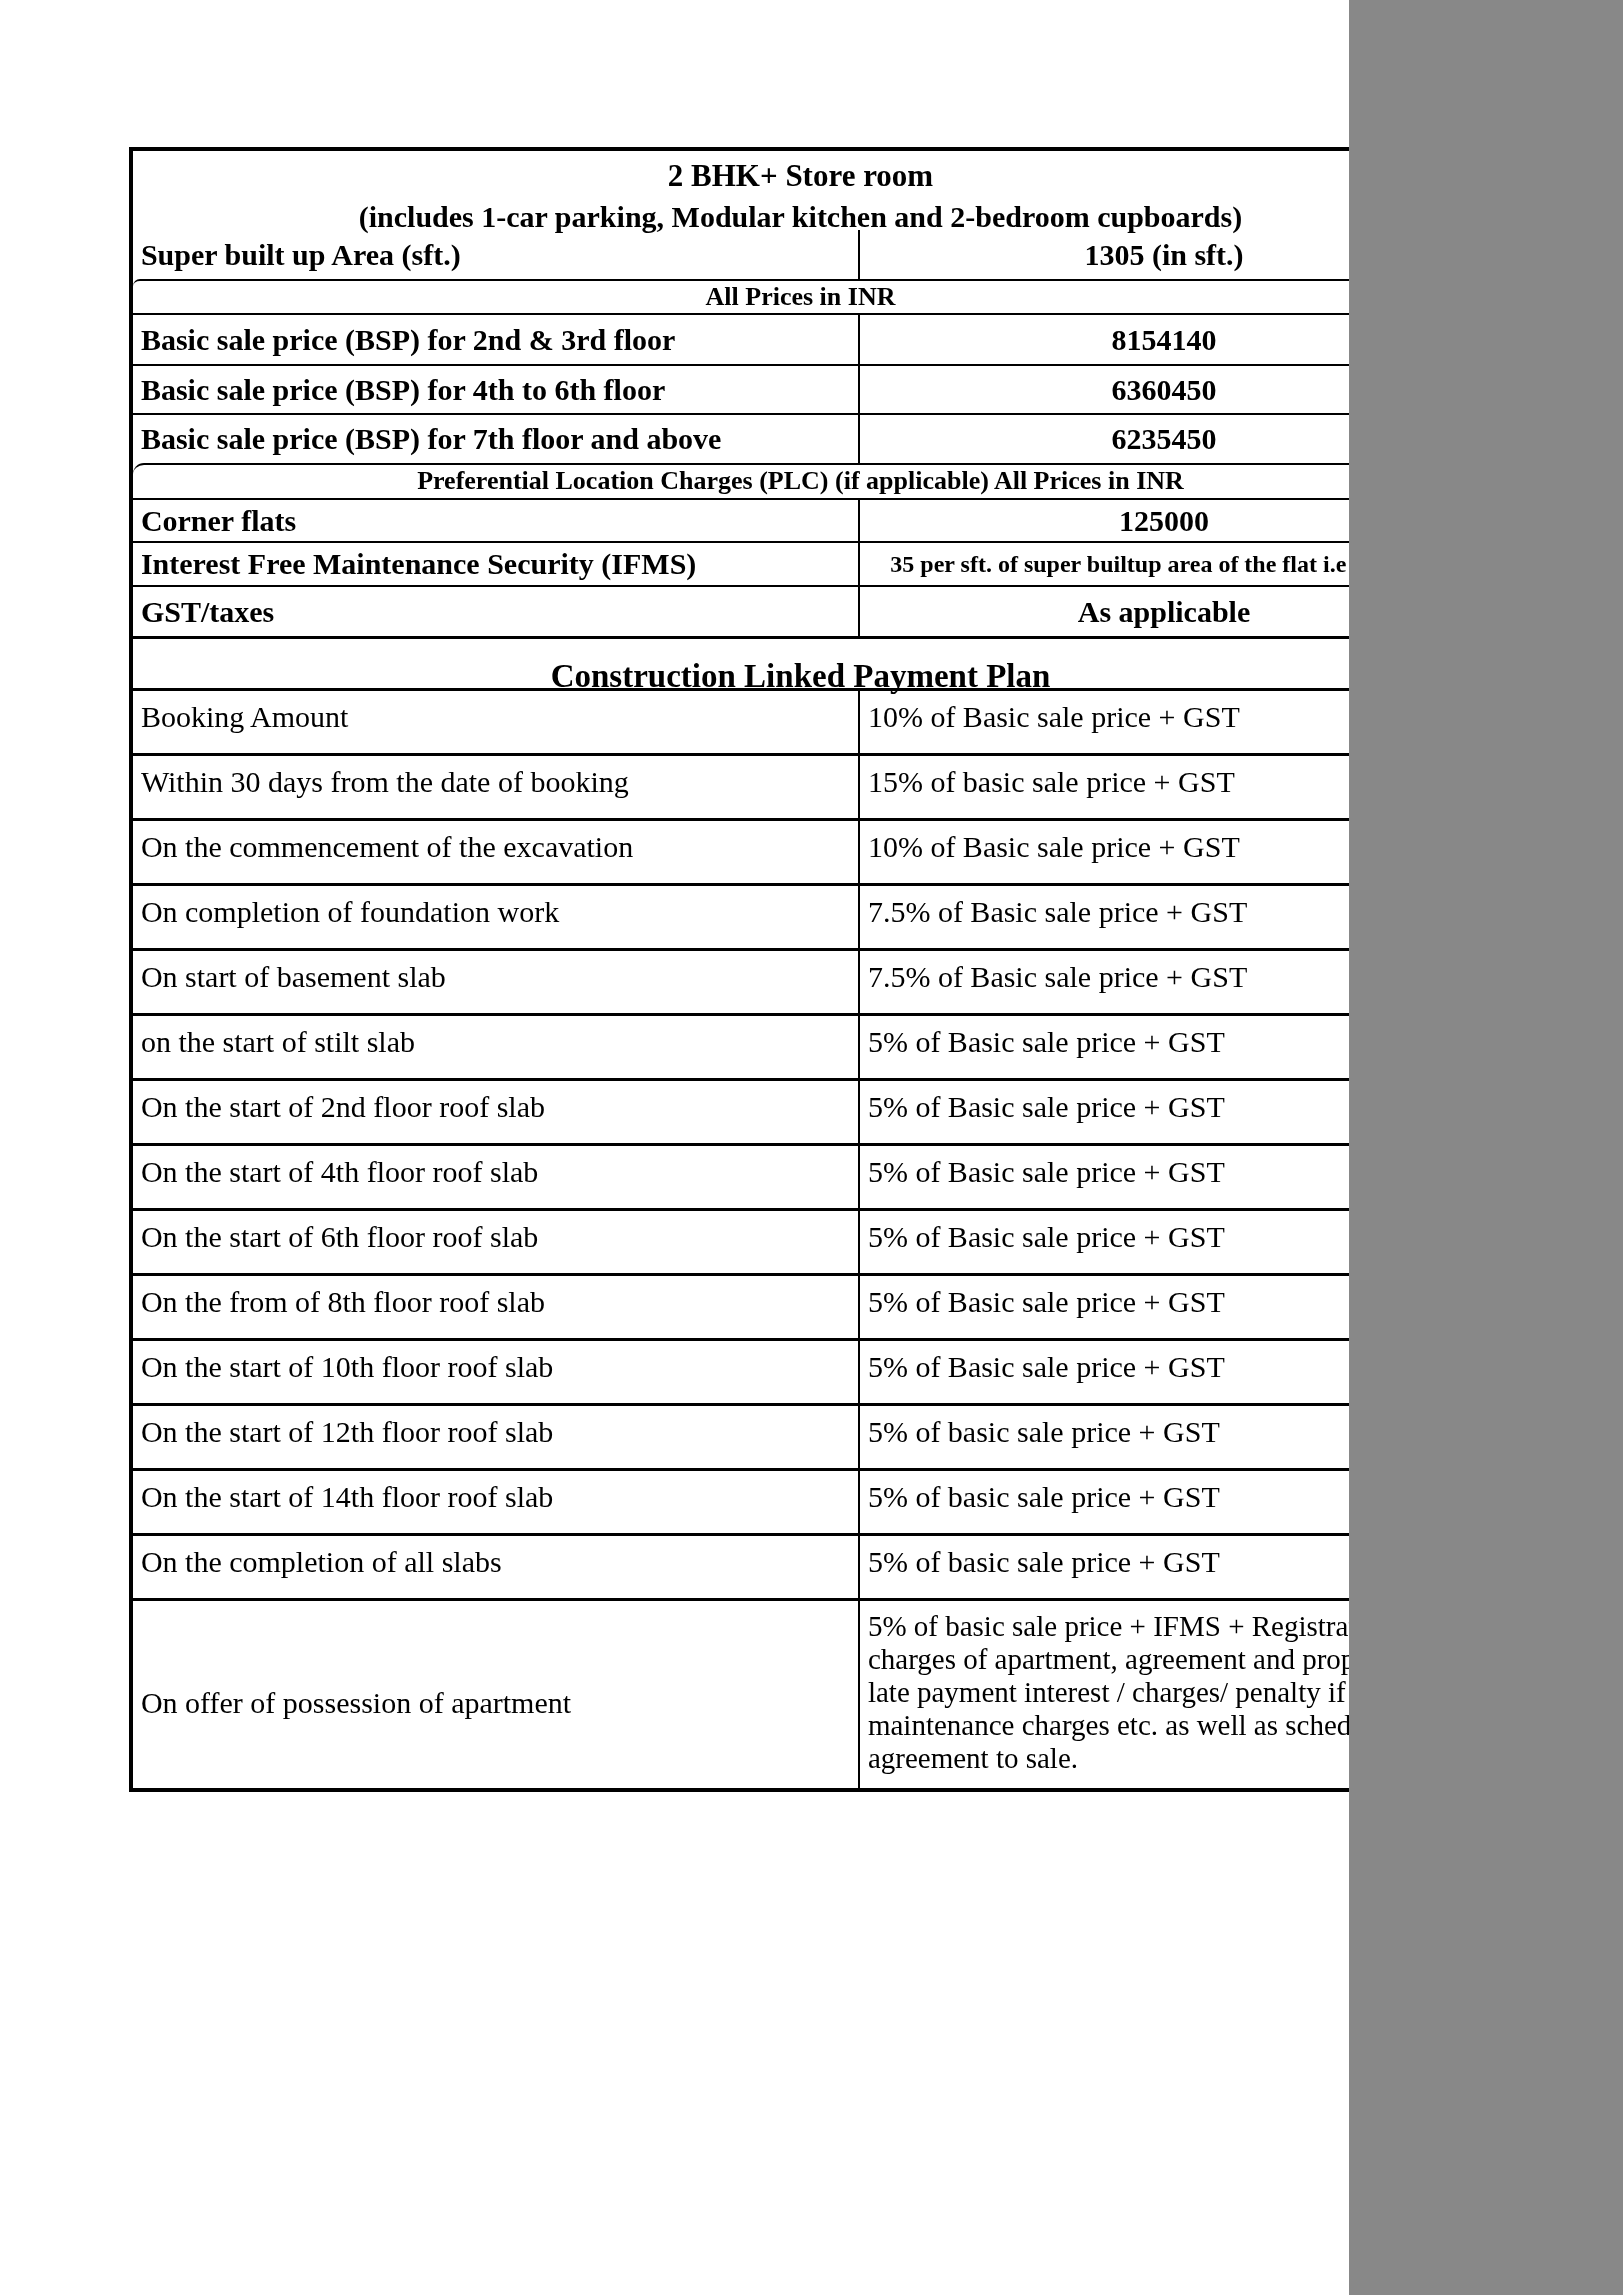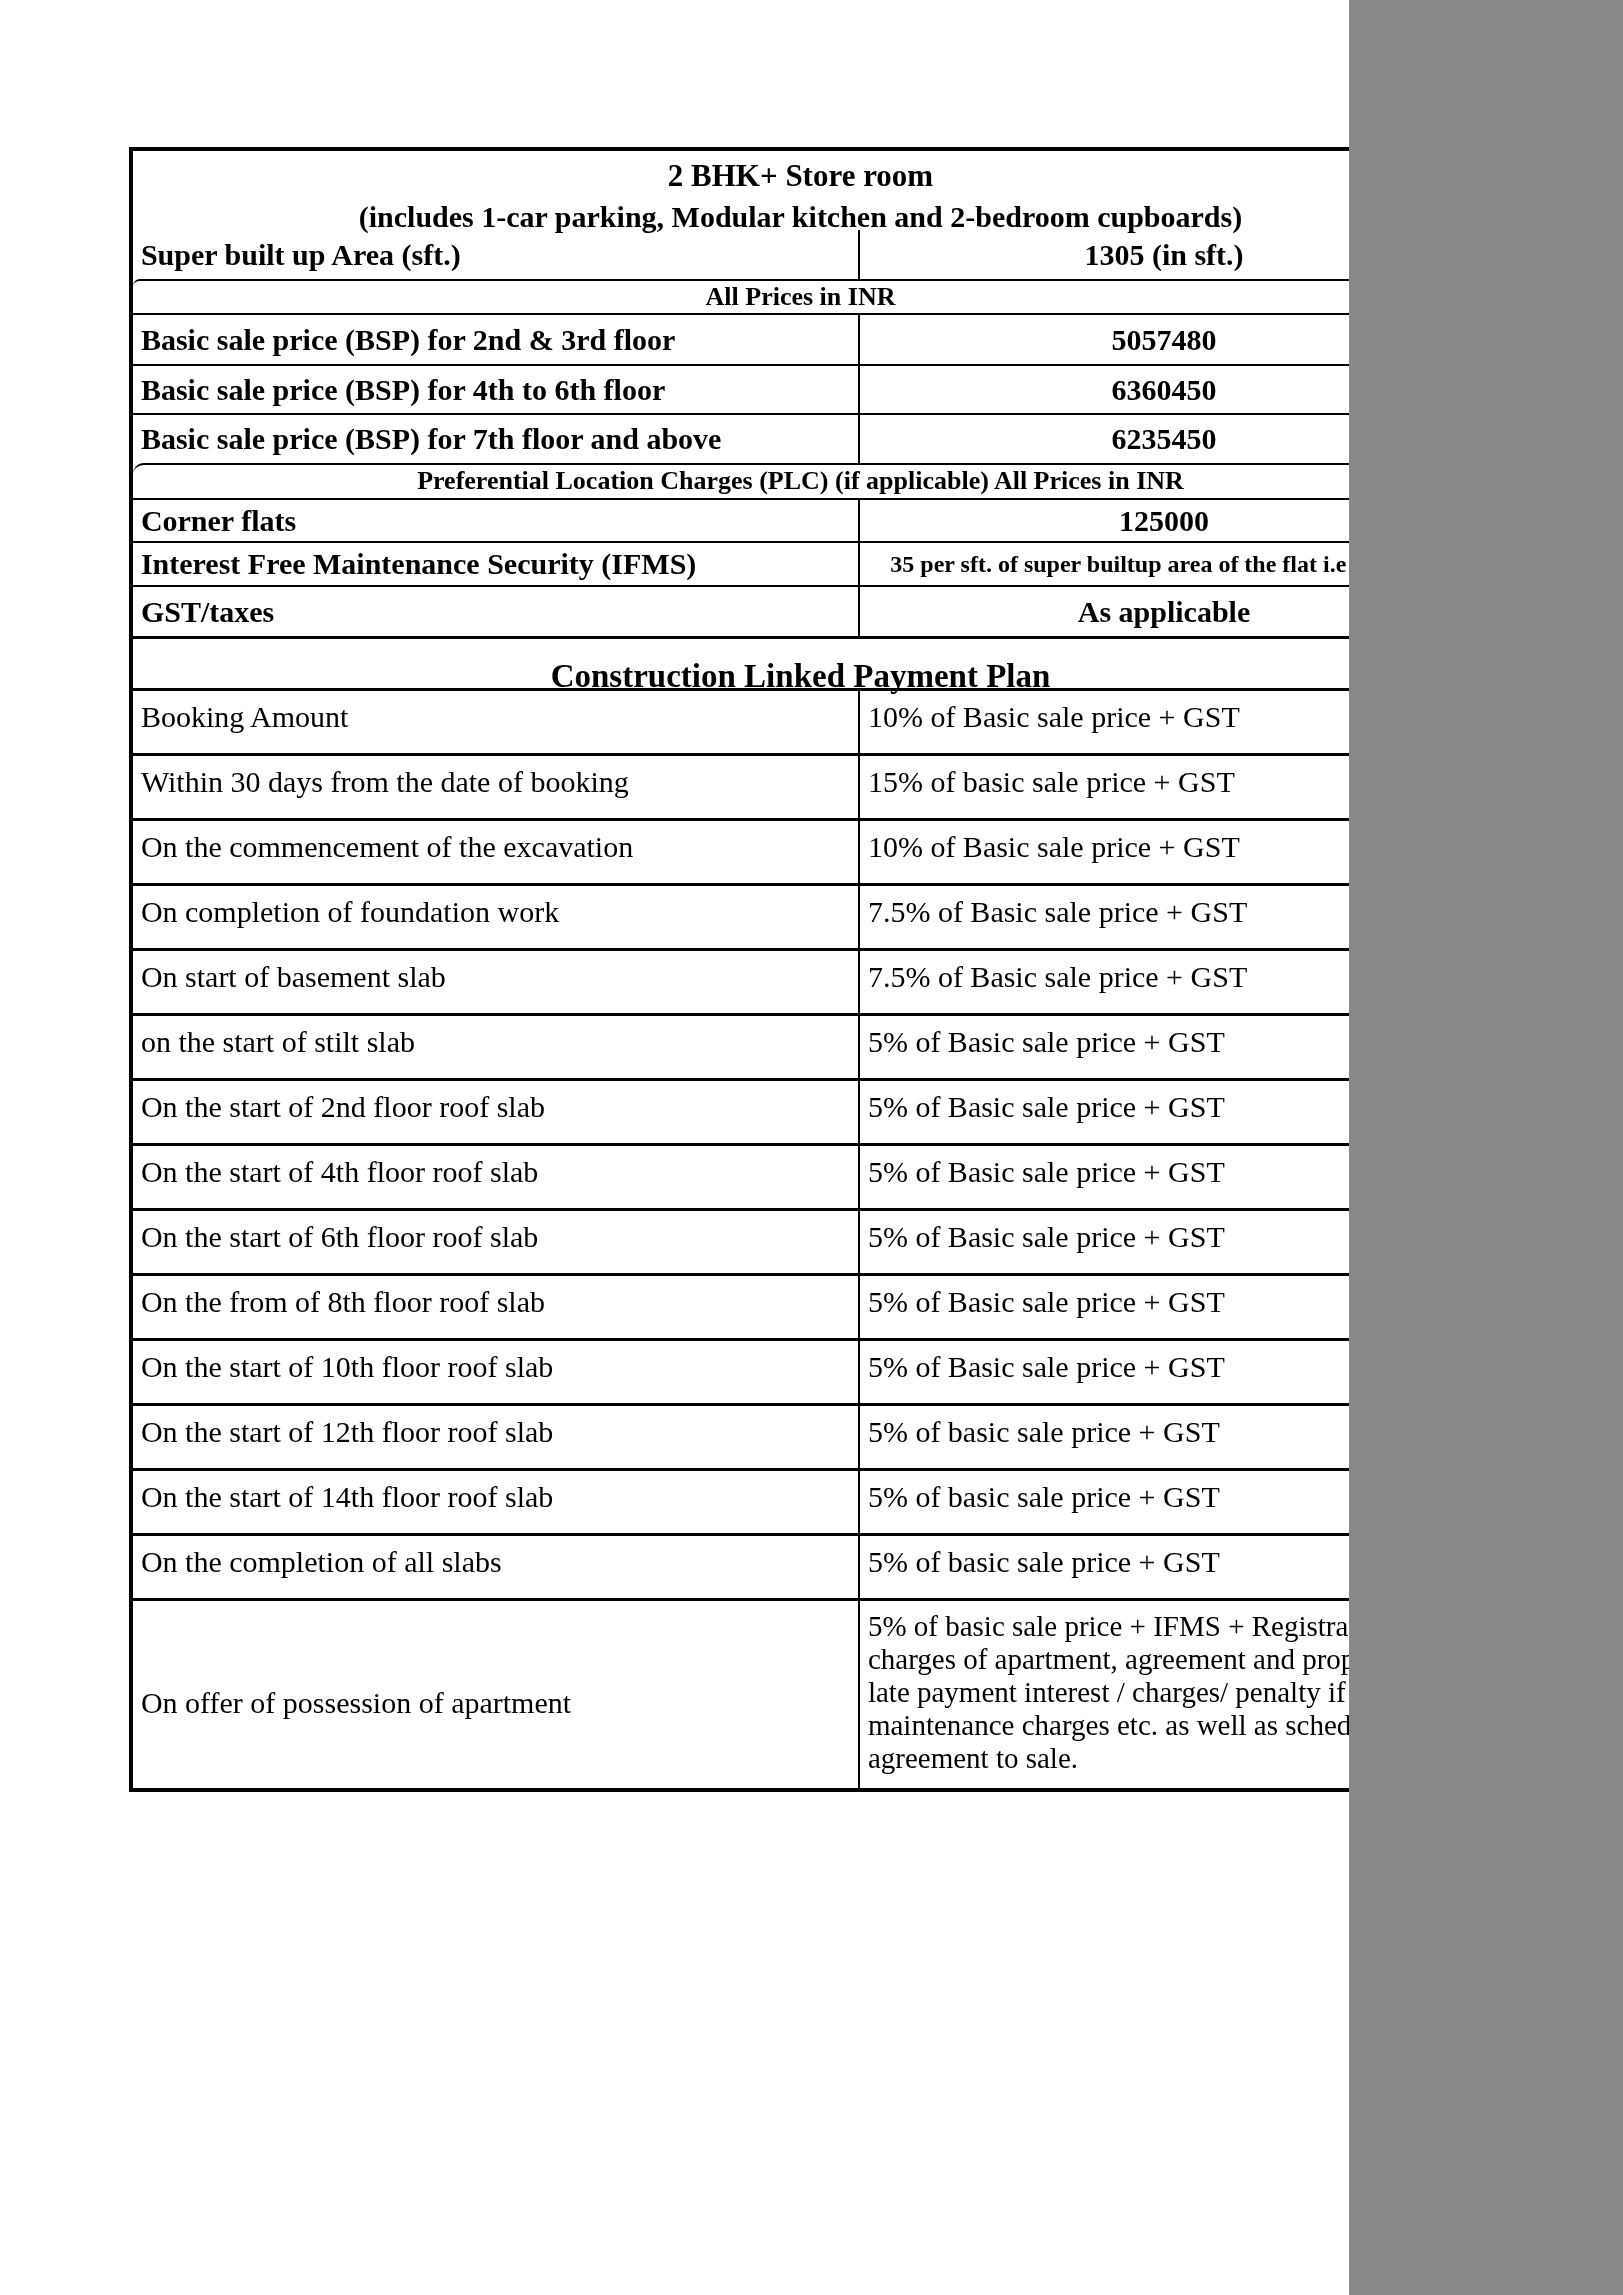--- a/index.html
+++ b/index.html
@@ -116,21 +116,21 @@
       <div class="cell lc bold fs-body">Super built up Area  (sft.)</div>
       <div class="cell vc bold fs-body">1305 (in sft.)</div>
     </div>
 
     <div class="row one row-allprices bt-thin">
       <div class="cell vc bold fs-small">All Prices in INR</div>
     </div>
 
     <div class="row two row-bsp1 bt-thin">
       <div class="cell lc bold fs-body">Basic sale price (BSP) for 2nd &amp; 3rd floor</div>
-      <div class="cell vc bold fs-body">5057480</div>
+      <div class="cell vc bold fs-body">8154140</div>
     </div>
     <div class="row two row-bsp2 bt-thin">
       <div class="cell lc bold fs-body">Basic sale price (BSP) for 4th to 6th floor</div>
       <div class="cell vc bold fs-body">6360450</div>
     </div>
     <div class="row two row-bsp3 bt-thin">
       <div class="cell lc bold fs-body">Basic sale price (BSP) for 7th floor and above</div>
       <div class="cell vc bold fs-body">6235450</div>
     </div>
 

